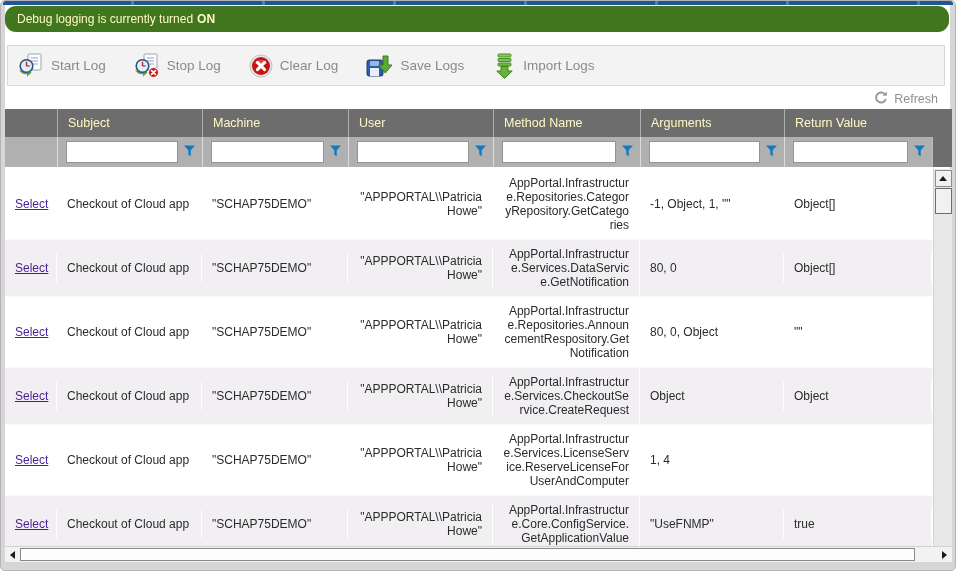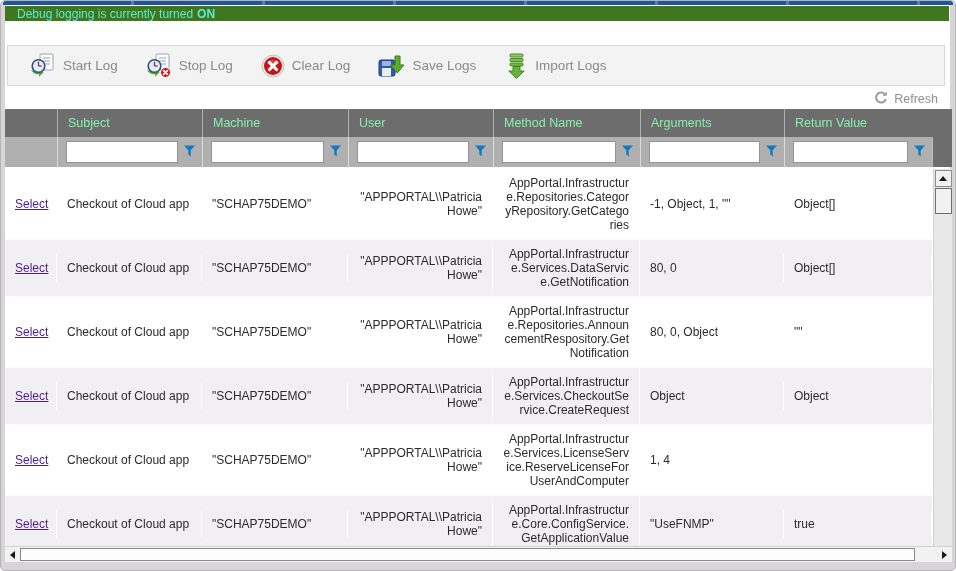--- a/index.html
+++ b/index.html
@@ -13,49 +13,49 @@
     position:absolute; top:0; left:2px; right:2px; height:4px;
     background:repeating-linear-gradient(90deg,#1f5796 0 128px,#4d81b6 128px 131px);
     border-radius:3px 3px 0 0;
   }
   .content {
     position:absolute; left:4px; top:4px; right:5px; bottom:10px;
     background:#ffffff;
   }
   
   .banner {
-    position:absolute; top:1px; left:0; right:1px; height:15px;
-    background:#40761e; color:#5eead4; font-size:12px;
-    display:flex; align-items:center; padding-left:12px; gap:4px;
+    position:absolute; top:1px; left:0; right:1px; height:26px;
+    background:#40761e; color:#fef9c3; font-size:12px;
+    display:flex; align-items:center; padding-left:12px; gap:4px;border-radius:11px;
   }
   .banner b { font-weight:bold; }
   
   .toolbar {
     position:absolute; top:40px; left:2px; width:938px; height:41px;
     background:#f4f3f4; border:1px solid #d9d8d9;
-    display:flex; align-items:center; padding-left:12px;
+    display:flex; align-items:center; padding-left:0;
   }
   .tb-btn {
     display:flex; align-items:center; gap:7px; padding:4px 10px;
     color:#8b8a8b; font-size:13.5px; cursor:default; margin-right:8px;
   }
   .tb-btn svg { display:block; }
   
   .refresh {
     position:absolute; top:85px; right:12px; height:18px;
     display:flex; align-items:center; gap:6px;
     color:#929192; font-size:12.5px;
   }
   
   .grid-header {
     position:absolute; top:104px; left:0; width:947px; height:28px;
     background:#6e6d6e; display:flex;
   }
   .gh-cell {
-    color:#86efac; font-size:12.5px; display:flex; align-items:center;
+    color:#fef9c3; font-size:12.5px; display:flex; align-items:center;
     padding-left:10px; border-left:1px solid rgba(255,255,255,.45);
   }
   .gh-cell:first-child { border-left:none; }
   .filter-row {
     position:absolute; top:132px; left:0; width:947px; height:30px;
     background:#b1b0b1; display:flex;
   }
   .fr-cell {
     display:flex; align-items:center; padding:0 6px 0 8px; gap:5px;
     border-left:1px solid rgba(255,255,255,.55);

